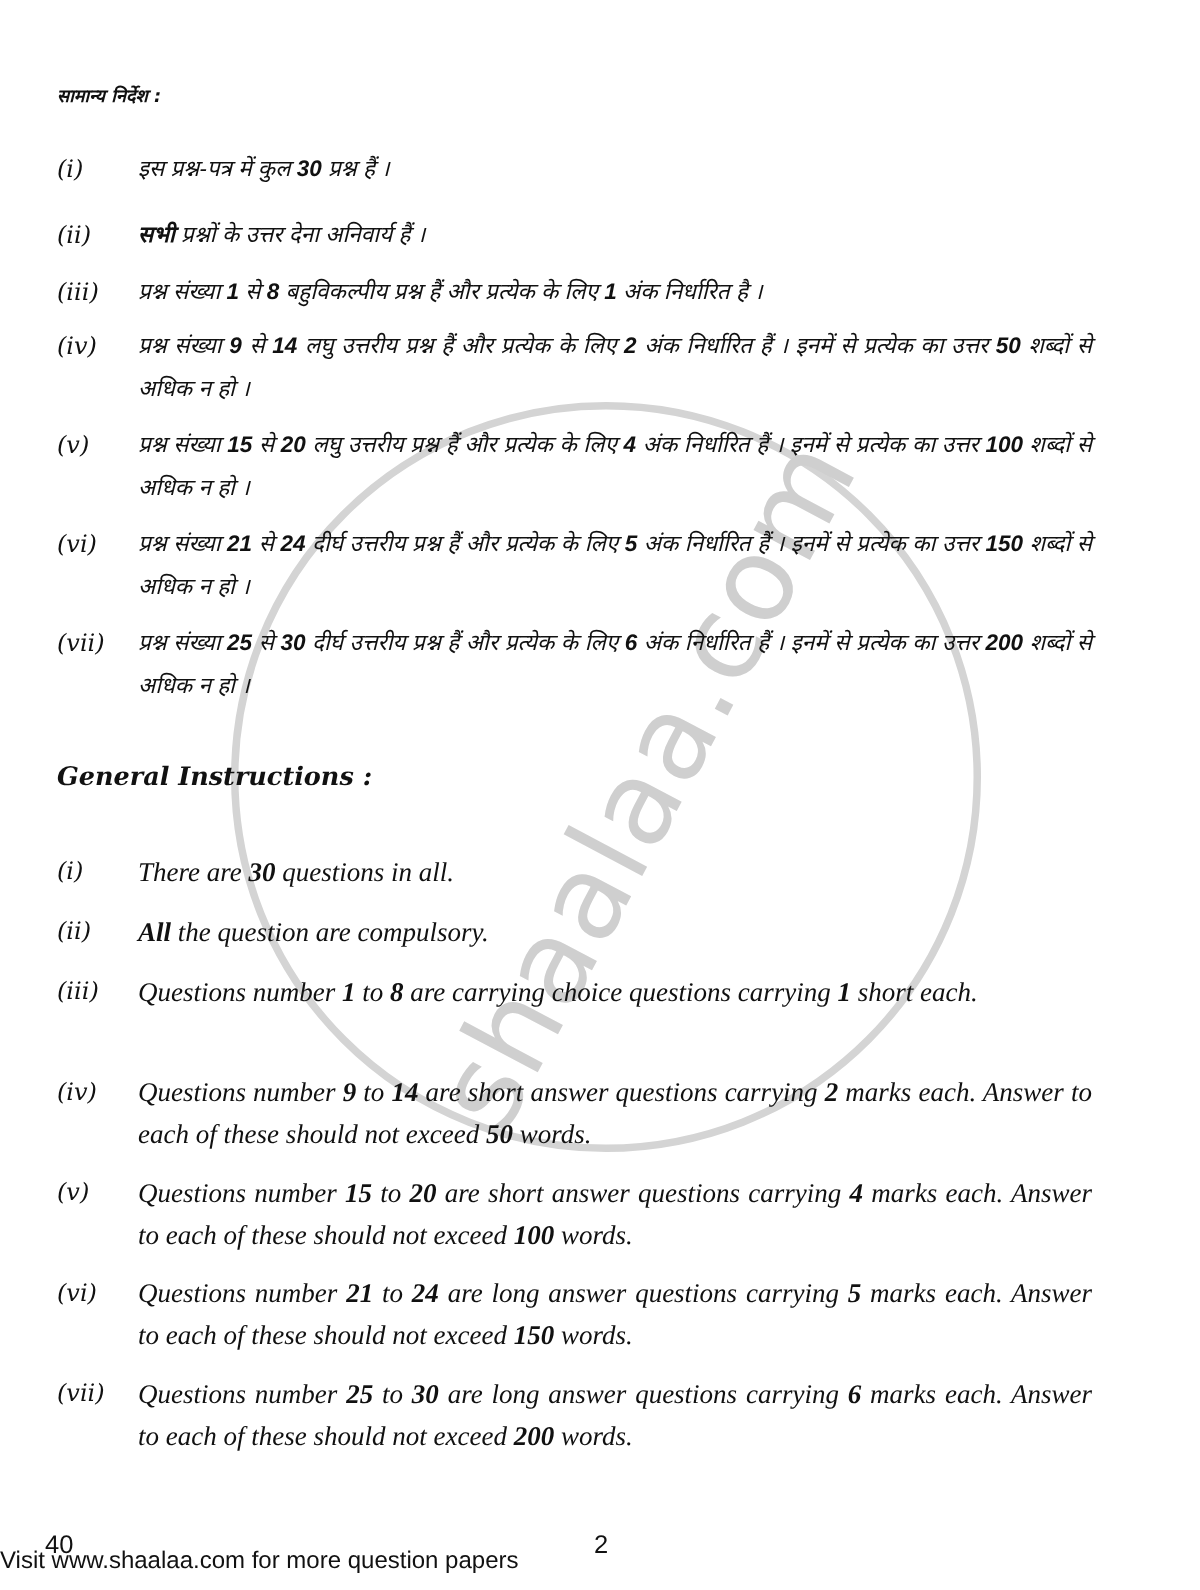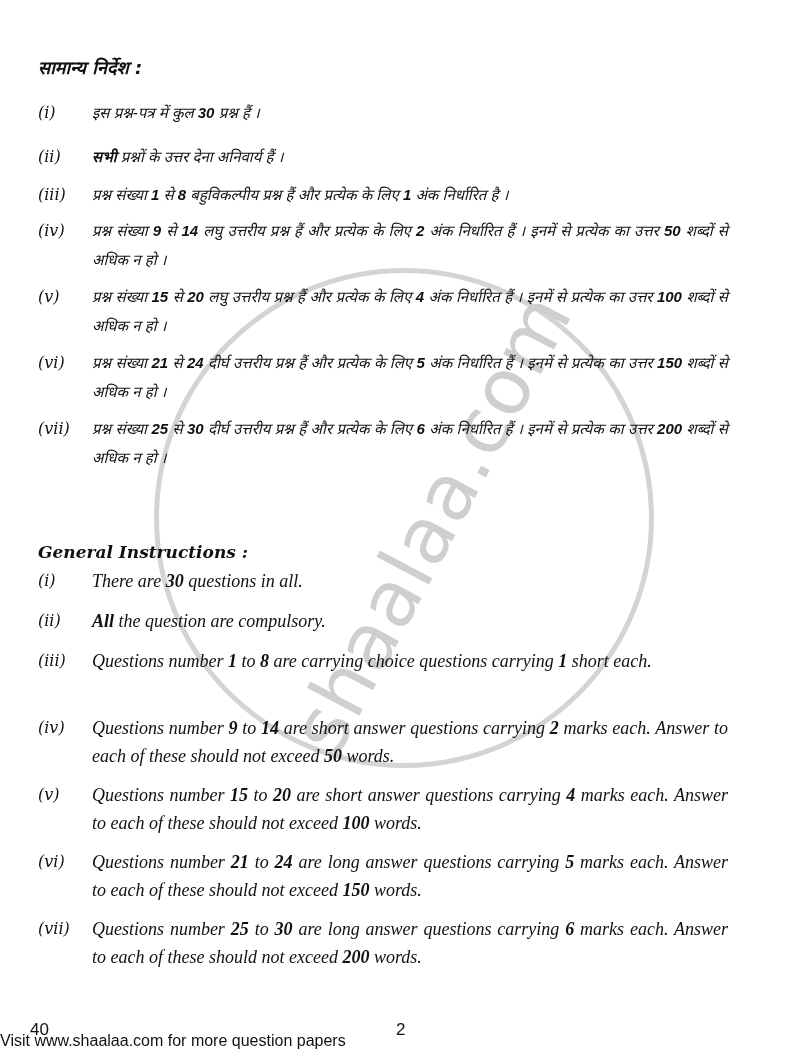--- a/index.html
+++ b/index.html
@@ -19,22 +19,22 @@
     position: absolute; left: 180px; top: 480px; width: 500px;
     transform: rotate(-62deg); transform-origin: center;
     font-family: "DejaVu Sans", "Liberation Sans", sans-serif;
     font-size: 78px; color: #cfcfcf; letter-spacing: 1px;
     pointer-events: none; white-space: nowrap;
   }
 
   .section-title {
     position: absolute; left: 38px; font-weight: bold; font-style: italic; font-size: 17px;
   }
-  .hi-title { top: 55px; font-family: "DejaVu Sans", sans-serif; font-size: 18px; }
-  .en-title { top: 542px; }
+  .hi-title { top: 55px; font-family: "DejaVu Sans", sans-serif; font-size: 12px; }
+  .en-title { top: 508px; }
 
   .item { position: absolute; left: 38px; width: 690px; display: flex; font-style: italic; }
   .num { width: 54px; flex: 0 0 54px; font-size: 16px; }
   .txt { flex: 1; text-align: justify; }
   .hi .txt { font-family: Liberation Sans, sans-serif; font-size: 15px; line-height: 29px; }
   .hi .num { line-height: 29px; }
   .en .txt { font-family: "Liberation Serif", serif; font-size: 18px; line-height: 28px; }
   .en .num { line-height: 28px; }
   b { font-weight: bold; }
 

